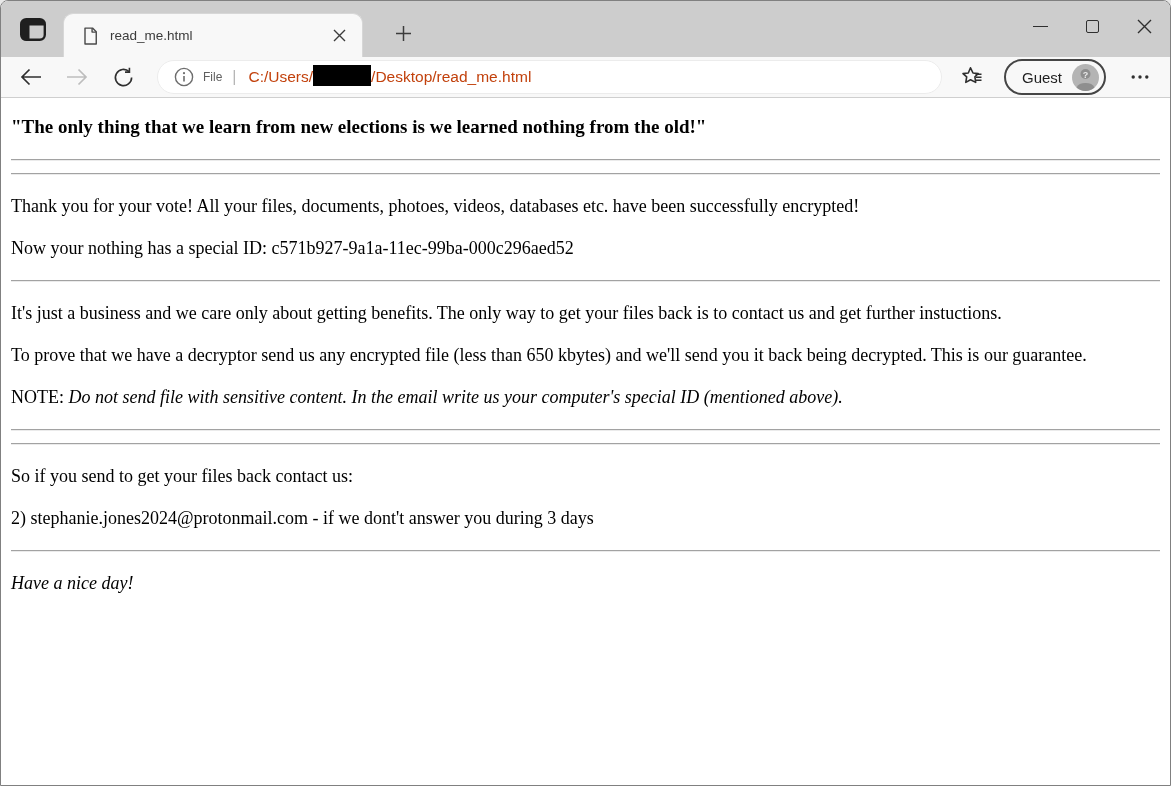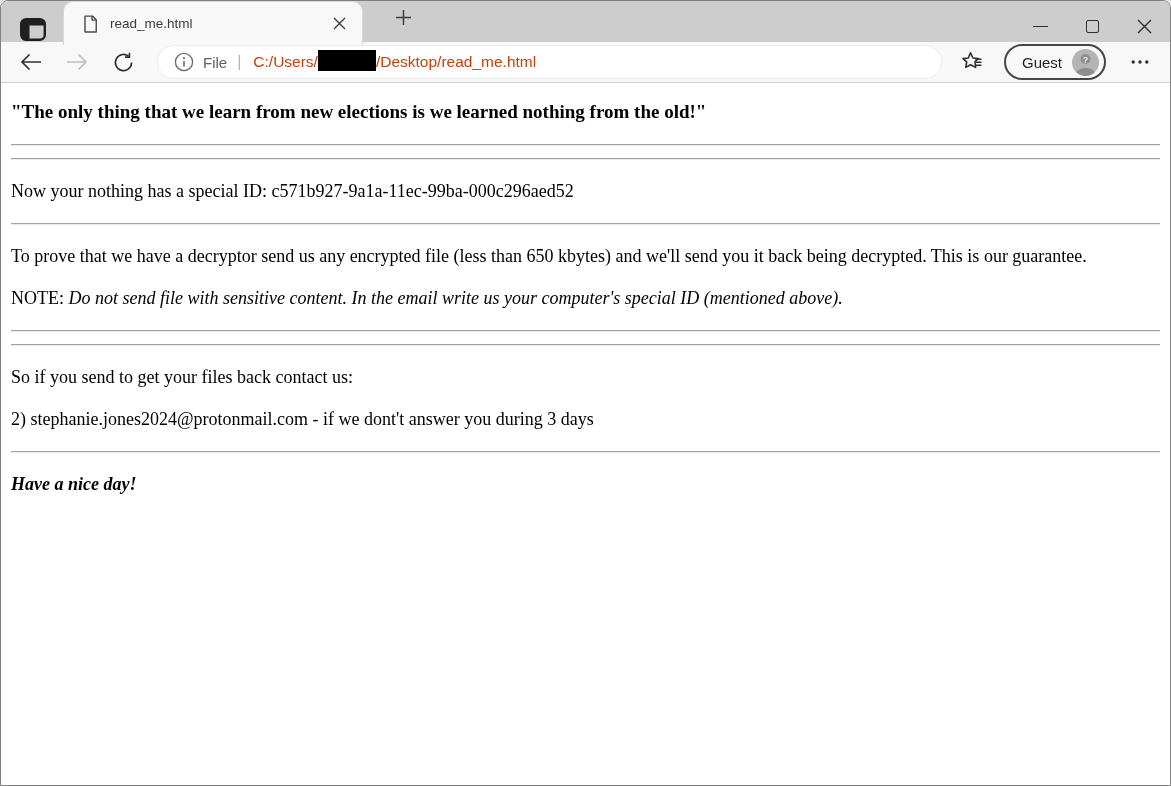--- a/index.html
+++ b/index.html
@@ -8,23 +8,23 @@
     width: 1171px; height: 786px;
     border: 1px solid #808080;
     border-radius: 8px 8px 0 0;
     overflow: hidden;
     font-family: "Liberation Sans", sans-serif;
     background: #fff;
     position: relative;
   }
   
   .titlebar {
-    height: 41px; background: #cdcdcd;
+    height: 56px; background: #cdcdcd;
     position: relative;
-    display: flex; align-items: flex-start; gap: 14px;
+    display: flex; align-items: flex-end; gap: 14px;
   }
   .tab-actions-btn {
     position: absolute; left: 17px; top: 15px;
     width: 30px; height: 27px;
     display: flex; align-items: center; justify-content: center;
     border-radius: 6px; cursor: pointer;
   }
   .tab {
     margin-left: 62px;
     width: 300px; height: 44px;
@@ -73,21 +73,21 @@
     border-radius: 6px; cursor: pointer; flex: 0 0 auto;
   }
   .addressbar {
     flex: 1; height: 34px;
     background: #fff; border: 1px solid #ececec; border-radius: 17px;
     display: flex; align-items: center;
     padding: 0 16px; margin: 0 12px 0 6px;
     overflow: hidden;
   }
   .addr-icon { width: 20px; height: 20px; margin-right: 9px; flex: 0 0 auto; }
-  .addr-scheme { font-size: 15px; color: #5f5f5f; margin-right: 10px; text-align: center; }
+  .addr-scheme { font-size: 12px; color: #5f5f5f; margin-right: 10px; text-align: center; }
   .addr-sep { font-size: 16px; color: #b5b5b5; margin-right: 12px; font-weight: 300; }
   .addr-url { font-size: 15.5px; color: #c2410c; white-space: nowrap; }
   .redaction {
     display: inline-block; vertical-align: middle;
     width: 58px; height: 21px; margin-top: -3px;
     background: #000;
   }
   .right-tools { display: flex; align-items: center; flex: 0 0 auto; }
   .icon-btn {
     width: 36px; height: 34px;
@@ -113,21 +113,21 @@
   .content p { margin: 21px 0; }
   .content hr {
     border: none; height: 0;
     border-top: 1px solid #a2a2a2;
     border-bottom: 1px solid #ebebeb;
     margin: 12px 0;
   }
   .page-heading { font-weight: bold; font-size: 19px; margin: 16px 0 21px 0 !important; }
   .bold { font-weight: normal; }
   .italic { font-style: italic; margin-top: 7px; }
-  .closing { font-weight: bold; font-style: italic; }
+  .closing { font-weight: normal; font-style: italic; }
   svg { display: block; }
 </style>
 </head>
 <body>
 
 <div class="window">
 
   <div class="titlebar">
 
     <div class="tab-actions-btn">
@@ -248,22 +248,24 @@
           </svg>
         </span>
       </div>
     </div>
   </div>
 
   <div class="content">
     <p class="page-heading">"The only thing that we learn from new elections is we learned nothing from the old!"</p>
     <hr>
     <hr>
+    <p>Thank you for your vote! All your files, documents, photoes, videos, databases etc. have been successfully encrypted!</p>
     <p><span>Now your nothing has a special ID: </span><span class="bold">c571b927-9a1a-11ec-99ba-000c296aed52</span></p>
     <hr>
+    <p>It's just a business and we care only about getting benefits. The only way to get your files back is to contact us and get further instuctions.</p>
     <p>To prove that we have a decryptor send us any encrypted file (less than 650 kbytes) and we'll send you it back being decrypted. This is our guarantee.</p>
     <p><span>NOTE: </span><span class="italic">Do not send file with sensitive content. In the email write us your computer's special ID (mentioned above).</span></p>
     <hr>
     <hr>
     <p>So if you send to get your files back contact us:</p>
     <p>2) stephanie.jones2024@protonmail.com - if we dont't answer you during 3 days</p>
     <hr>
     <p class="closing">Have a nice day!</p>
   </div>
 

